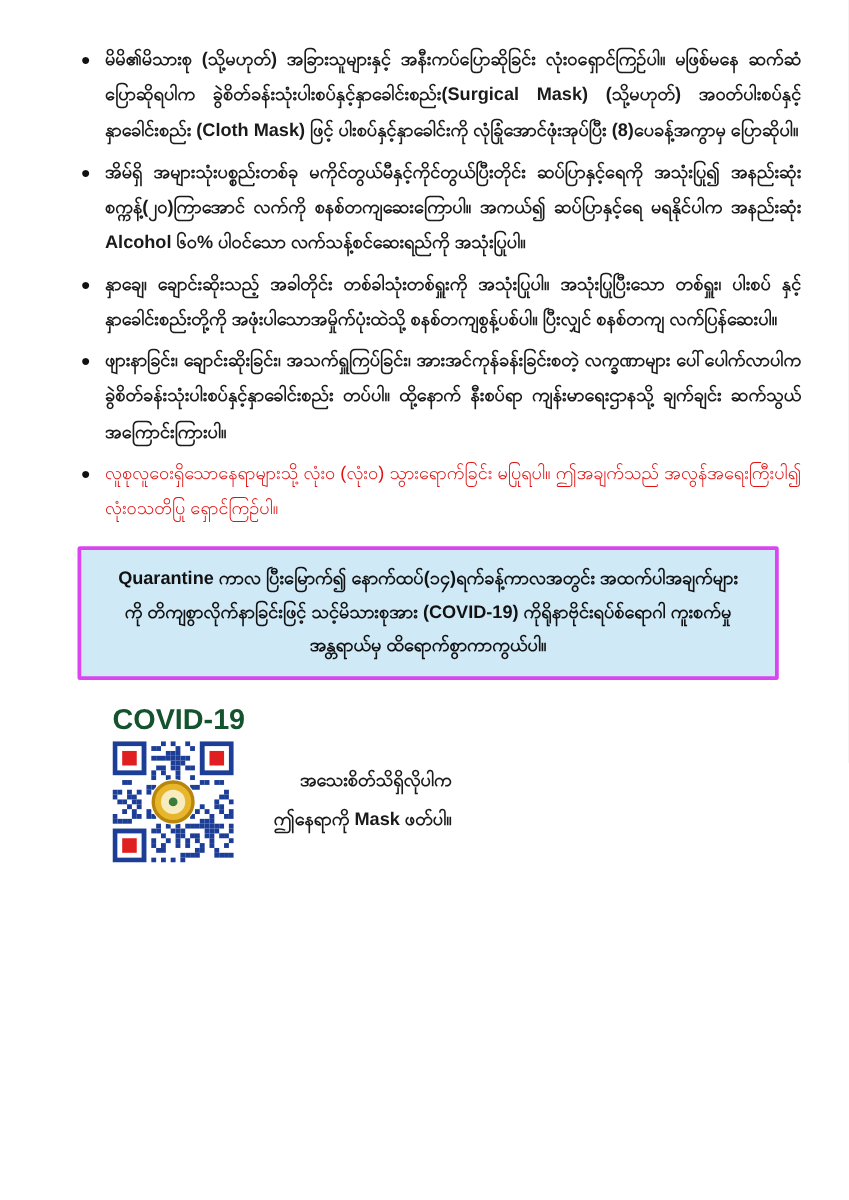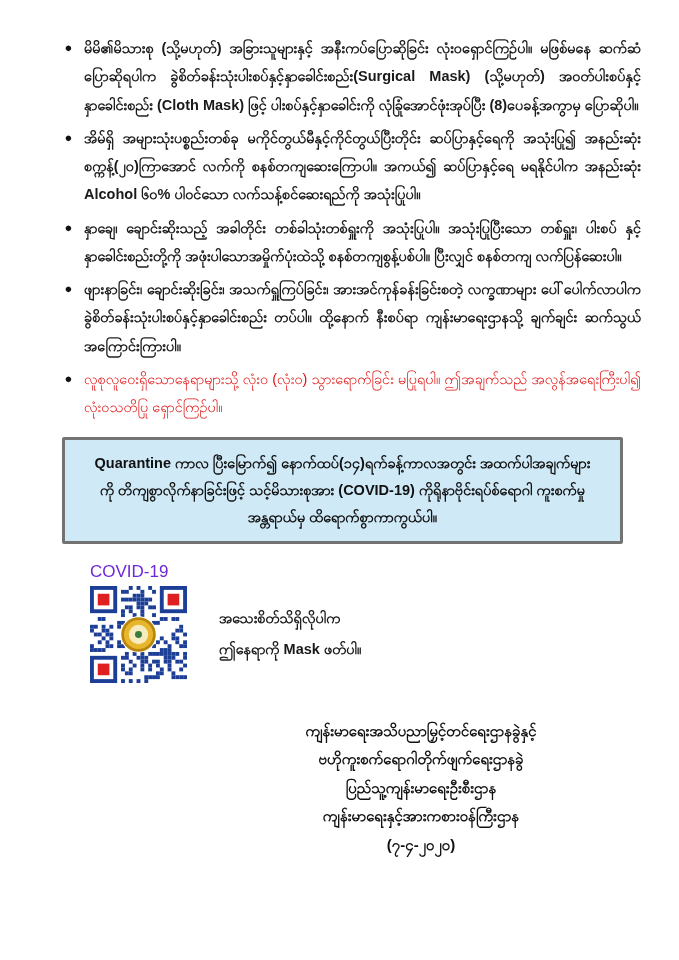--- a/index.html
+++ b/index.html
@@ -15,27 +15,27 @@
     font-size:14.5px;font-weight:600;line-height:1.95;text-align:justify;
   }
   .bullet-item .dot{
     flex:0 0 auto;width:13px;text-align:center;color:#111;
     font-size:13px;line-height:2.2;
   }
   .bullet-item .btext{flex:1 1 auto;}
   .bullet-item.emphasis .btext{color:#e01111;font-weight:400;}
   .info-box{
     margin:16px 18px 0 0;
-    border:3px solid #737373;background:#cfe9f7;border-radius:2px;
+    border:3px solid #d946ef;background:#cfe9f7;border-radius:2px;
     padding:10px 24px;text-align:center;
     font-size:14.5px;font-weight:700;line-height:1.85;color:#111;
   }
   .qr-section{margin-top:18px;padding-left:28px;}
-  .covid-label{font-weight:400;font-size:17px;color:#6d28d9;}
-  .qr-row{display:flex;align-items:center;gap:32px;margin-top:4px;}
+  .covid-label{font-weight:700;font-size:23px;color:#14532d;}
+  .qr-row{display:flex;align-items:center;gap:32px;margin-top:4px;text-align:right;}
   .qr-box{width:97px;height:97px;flex:0 0 auto;}
   .qr-caption{font-size:14.5px;font-weight:600;line-height:2.15;color:#1a1a1a;}
   .footer{
     margin:34px 20px 0 auto;width:400px;text-align:center;
     font-size:15px;font-weight:600;line-height:1.9;color:#111;
   }
   .footer .fline{white-space:nowrap;}
 </style>
 </head>
 <body>
@@ -238,21 +238,14 @@
           <circle cx="12.5" cy="12.5" r="2.5" fill="#f7ecc0"></circle>
           <circle cx="12.5" cy="12.5" r="0.9" fill="#3a7d3a"></circle>
         </svg>
       <div class="qr-caption">
         <div>အသေးစိတ်သိရှိလိုပါက</div>
         <div>ဤနေရာကို Mask ဖတ်ပါ။</div>
       </div>
     </div>
   </div>
 
-  <div class="footer">
-    <div class="fline">ကျန်းမာရေးအသိပညာမြှင့်တင်ရေးဌာနခွဲနှင့်</div>
-    <div class="fline">ဗဟိုကူးစက်ရောဂါတိုက်ဖျက်ရေးဌာနခွဲ</div>
-    <div class="fline">ပြည်သူ့ကျန်းမာရေးဦးစီးဌာန</div>
-    <div class="fline">ကျန်းမာရေးနှင့်အားကစားဝန်ကြီးဌာန</div>
-    <div class="fline">(၇-၄-၂၀၂၀)</div>
-  </div>
 
 </div>
 
 </body></html>

